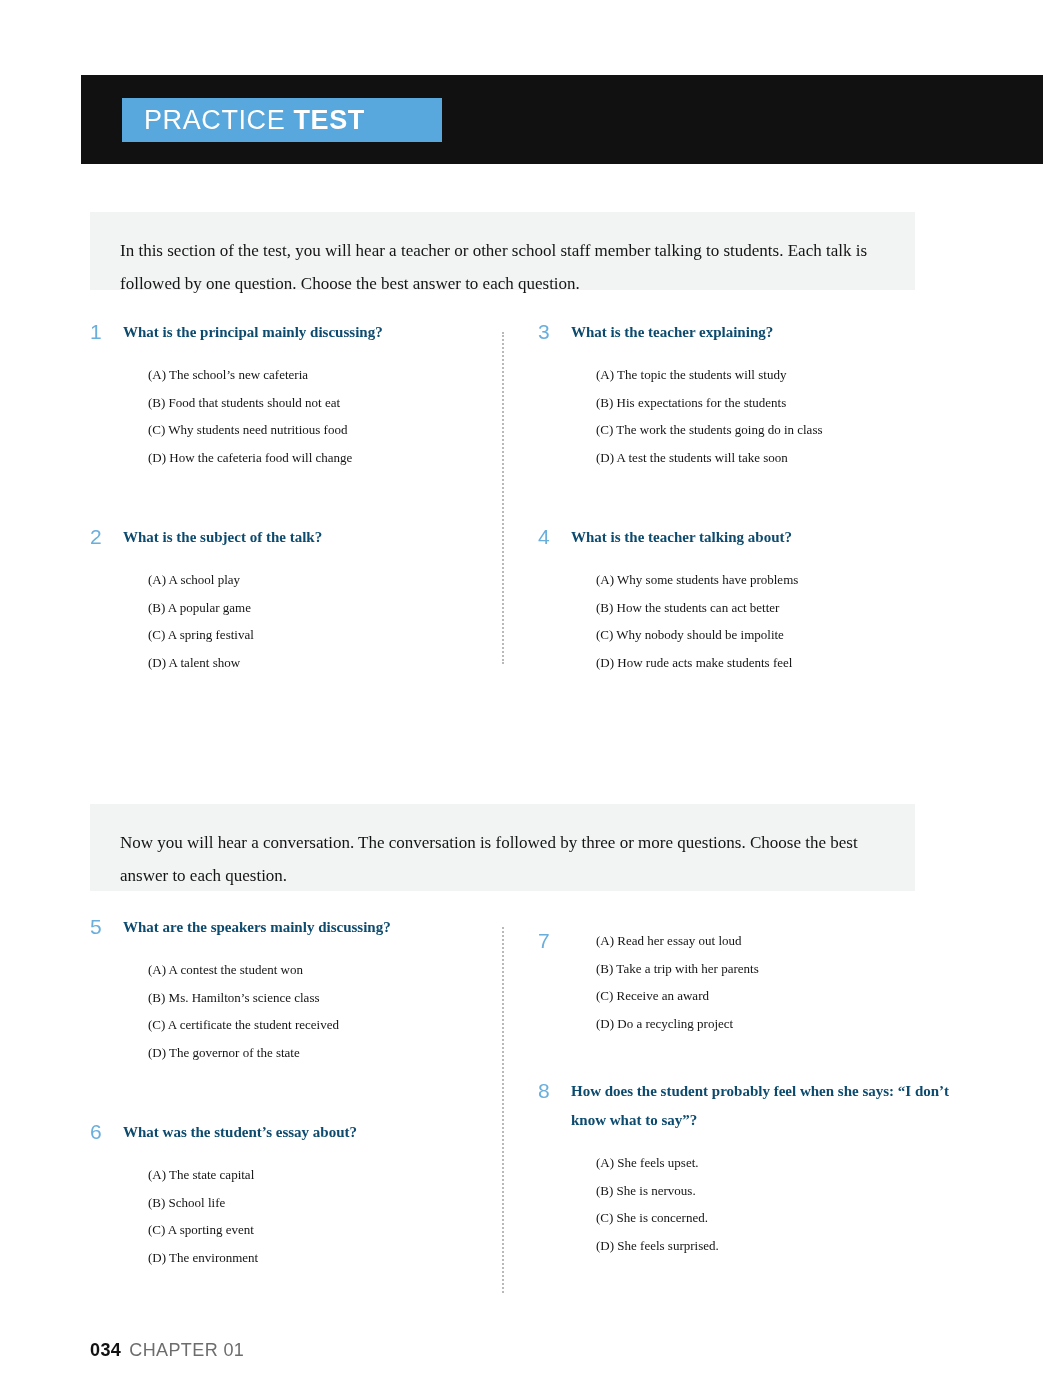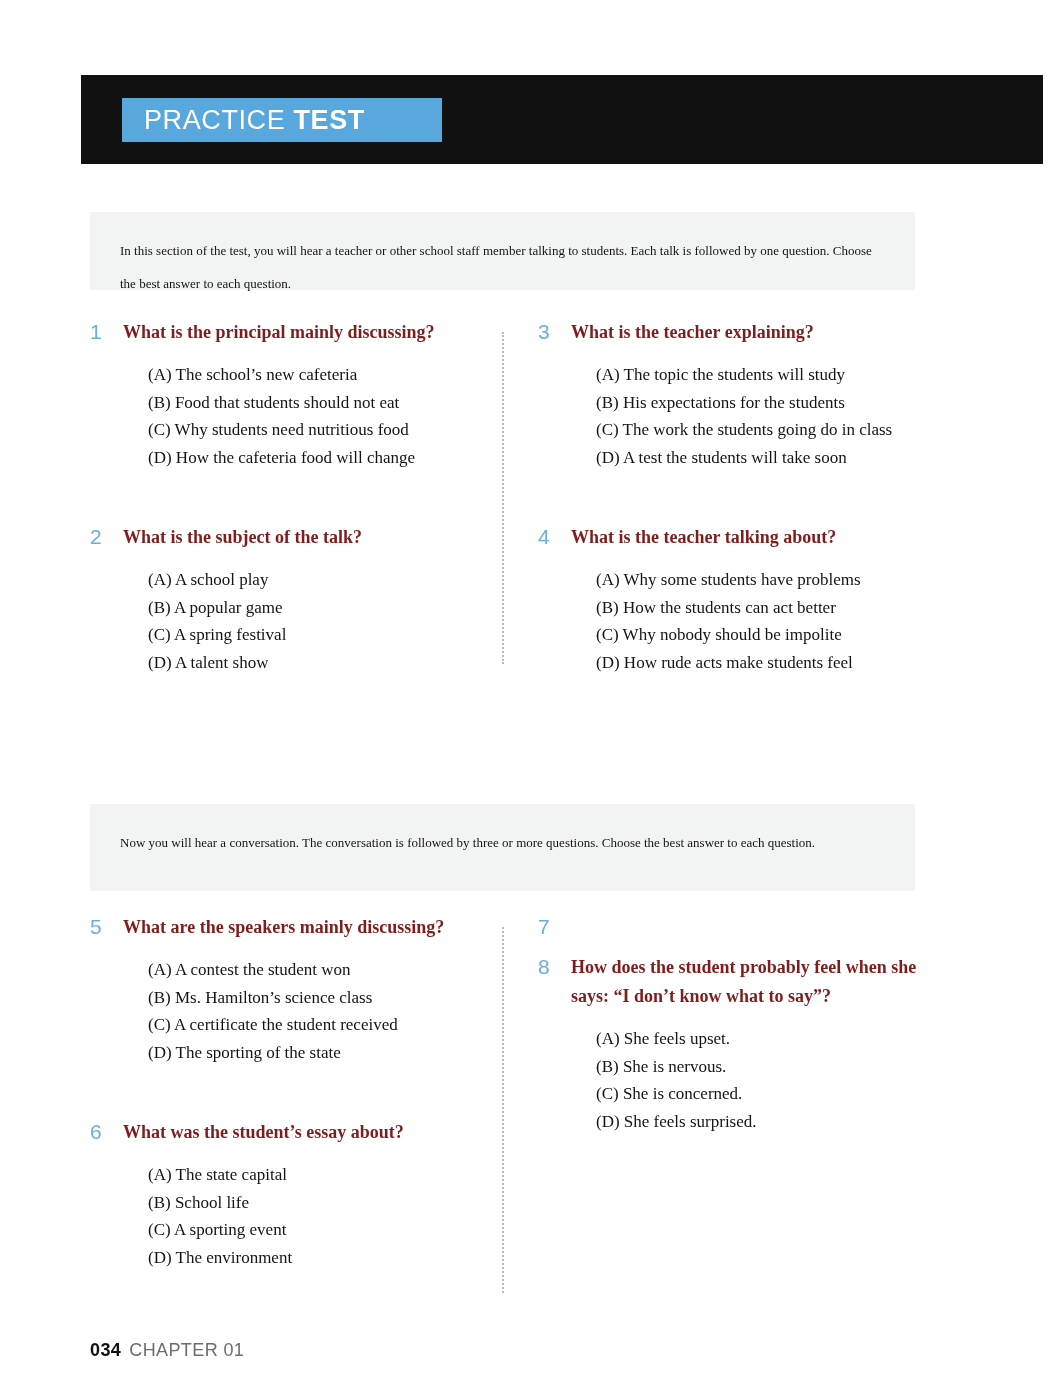--- a/index.html
+++ b/index.html
@@ -51,21 +51,21 @@
   
   .instruction-box {
     position: absolute;
     left: 90px;
     width: 825px;
     background: #f2f3f3;
     padding: 22px 30px 20px 30px;
   }
   .instruction-box p {
     margin: 0;
-    font-size: 13px;
+    font-size: 17px;
     line-height: 33px;
     color: #141414;
   }
   #instruction-box-1 { top: 212px; height: 78px; }
   #instruction-box-2 { top: 804px; height: 87px; }
 
   
   .qsection {
     position: absolute;
     left: 90px;
@@ -103,33 +103,33 @@
     position: absolute;
     left: 0;
     top: 1px;
     font-family: "Liberation Sans", sans-serif;
     font-size: 21px;
     font-weight: 400;
     color: #6aaedc;
     line-height: 26px;
   }
   .qtext {
-    font-size: 18px;
+    font-size: 15px;
     font-weight: 700;
     line-height: 29px;
-    color: #7f1d1d;
+    color: #0c4a6e;
     margin: 0;
   }
   .choices {
     margin: 14px 0 0 0;
     padding: 0;
     list-style: none;
   }
   .choices li {
-    font-size: 17px;
+    font-size: 13px;
     line-height: 27.5px;
     color: #141414;
     padding-left: 25px;
     white-space: nowrap;
   }
 
   .q-gap { height: 52px; }
   .q-gap-tall { height: 40px; }
 
   
@@ -241,21 +241,21 @@
 
     <div class="qcol left">
 
       <div class="question">
         <span class="qnum">5</span>
         <p class="qtext">What are the speakers mainly discussing?</p>
         <ul class="choices">
           <li>(A) A contest the student won</li>
           <li>(B) Ms. Hamilton’s science class</li>
           <li>(C) A certificate the student received</li>
-          <li>(D) The sporting of the state</li>
+          <li>(D) The governor of the state</li>
         </ul>
       </div>
 
       <div class="q-gap"></div>
 
       <div class="question">
         <span class="qnum">6</span>
         <p class="qtext">What was the student’s essay about?</p>
         <ul class="choices">
           <li>(A) The state capital</li>
@@ -264,20 +264,26 @@
           <li>(D) The environment</li>
         </ul>
       </div>
 
     </div>
 
     <div class="qcol right">
 
       <div class="question">
         <span class="qnum">7</span>
+        <ul class="choices">
+          <li>(A) Read her essay out loud</li>
+          <li>(B) Take a trip with her parents</li>
+          <li>(C) Receive an award</li>
+          <li>(D) Do a recycling project</li>
+        </ul>
       </div>
 
       <div class="q-gap-tall"></div>
 
       <div class="question">
         <span class="qnum">8</span>
         <p class="qtext">How does the student probably feel when she says: “I don’t know what to say”?</p>
         <ul class="choices">
           <li>(A) She feels upset.</li>
           <li>(B) She is nervous.</li>

